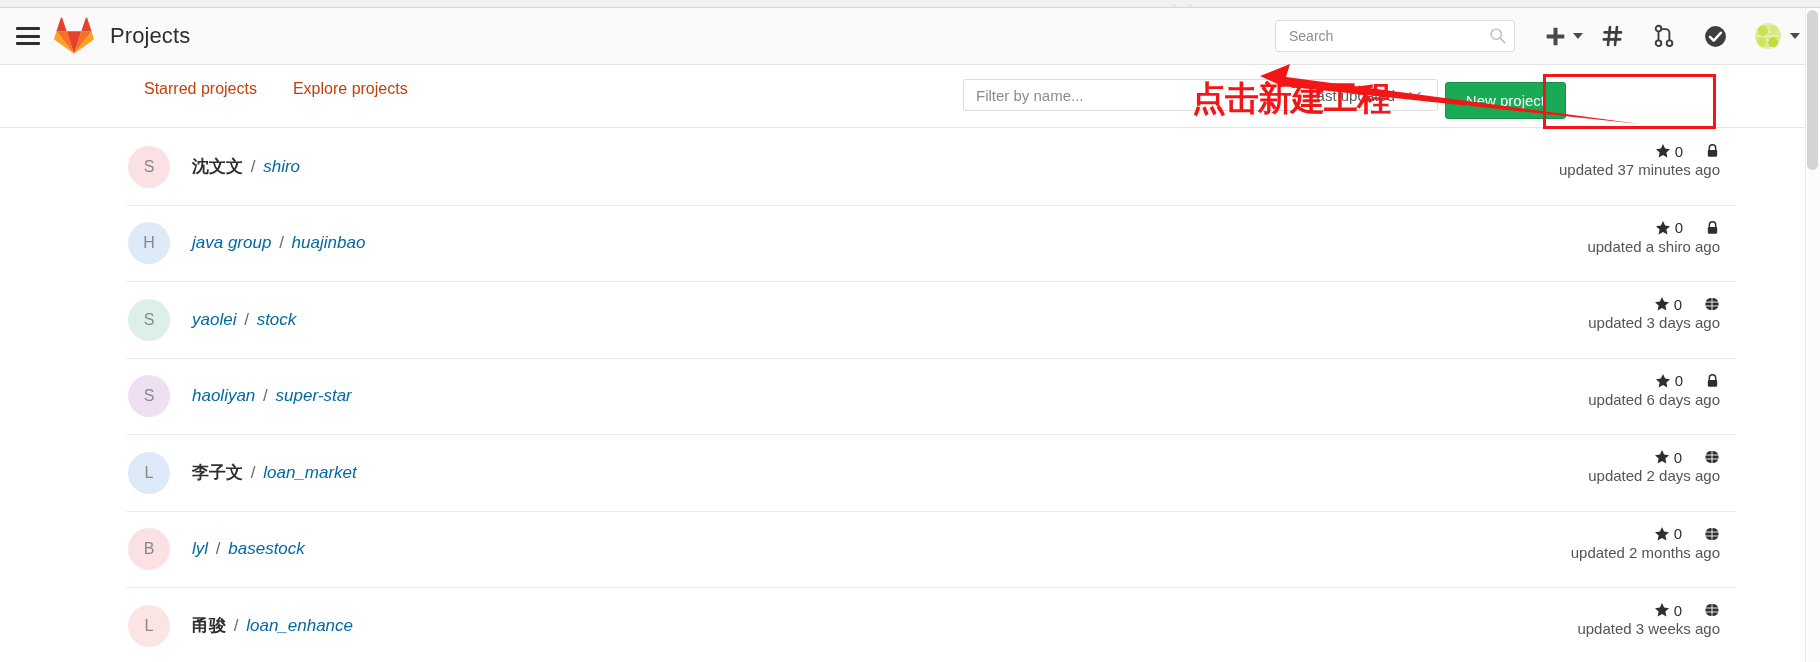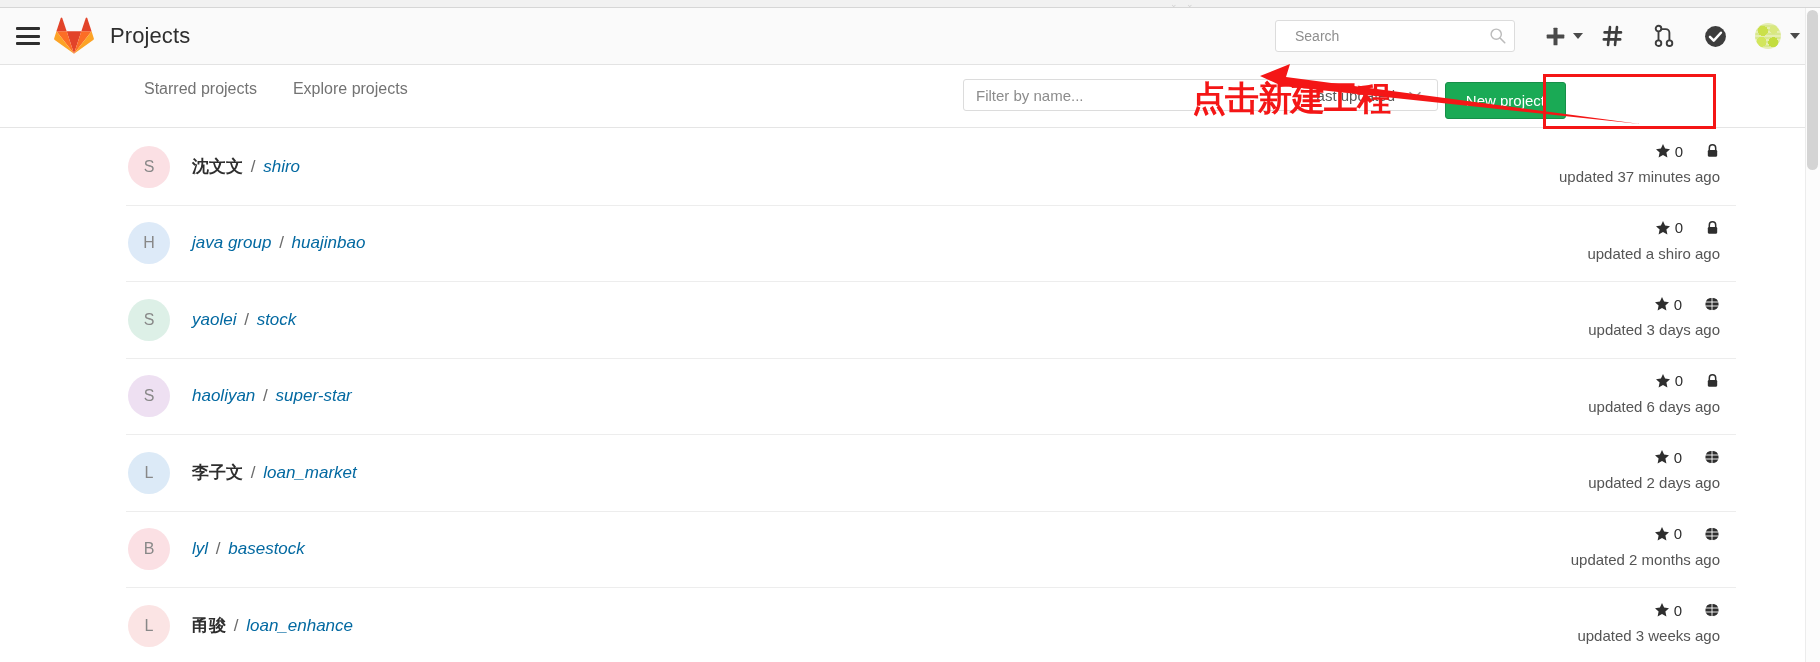--- a/index.html
+++ b/index.html
@@ -57,21 +57,21 @@
   .search-wrap {
     position: relative;
     width: 240px; height: 32px;
     margin-right: 30px;
   }
   .search-box {
     width: 100%; height: 100%;
     border: 1px solid #dcdcdc; background: #fff;
     border-radius: 3px;
     font-size: 14px; color: #707070;
-    padding: 0 30px 0 19px;
+    padding: 0 30px 0 13px;
     font-family: "Liberation Sans", sans-serif;
     outline: none;
   }
   .search-box::placeholder { color: #8e8e8e; }
   .search-mag {
     position: absolute; right: 9px; top: 7px;
     width: 17px; height: 17px; opacity: .45; pointer-events:none;
   }
 
   .nav-icon {
@@ -106,21 +106,21 @@
     position: absolute; top: 66px; left: 0;
     width: 1820px; height: 62px;
     background: #fff;
     border-bottom: 1px solid #e5e5e5;
   }
   .tabs {
     position: absolute; left: 126px; top: 14px;
     display: flex; align-items: flex-end; gap: 0;
   }
   .tab {
-    font-size: 16px; color: #737373;
+    font-size: 16px; color: #c2410c;
     padding: 0 18px 16px 18px;
     cursor: pointer; white-space: nowrap;
     border-bottom: 3px solid transparent;
   }
   .tab.active { color: #1b1b1b; font-weight: 700; border-bottom-color: #1f78d1; }
 
   .filters {
     position: absolute; right: 382px; top: 13px;
     display: flex; align-items: center;
   }
@@ -221,21 +221,20 @@
     display: flex; align-items: center; justify-content: flex-end;
     gap: 0;
     height: 20px;
   }
   .star-group {
     display: flex; align-items: center; gap: 4px;
     font-size: 15px; color: #2e2e2e;
   }
   .vis-icon { margin-left: 22px; display: flex; align-items: center; }
   .meta-updated {
-    margin-top: 7px;
     font-size: 15px; color: #555;
     white-space: nowrap;
   }
 
   
   .scroll-gutter {
     position: absolute; top: 8px; right: 0;
     width: 15px; height: 654px;
     background: #fcfcfc; border-left: 1px solid #ececec;
   }

